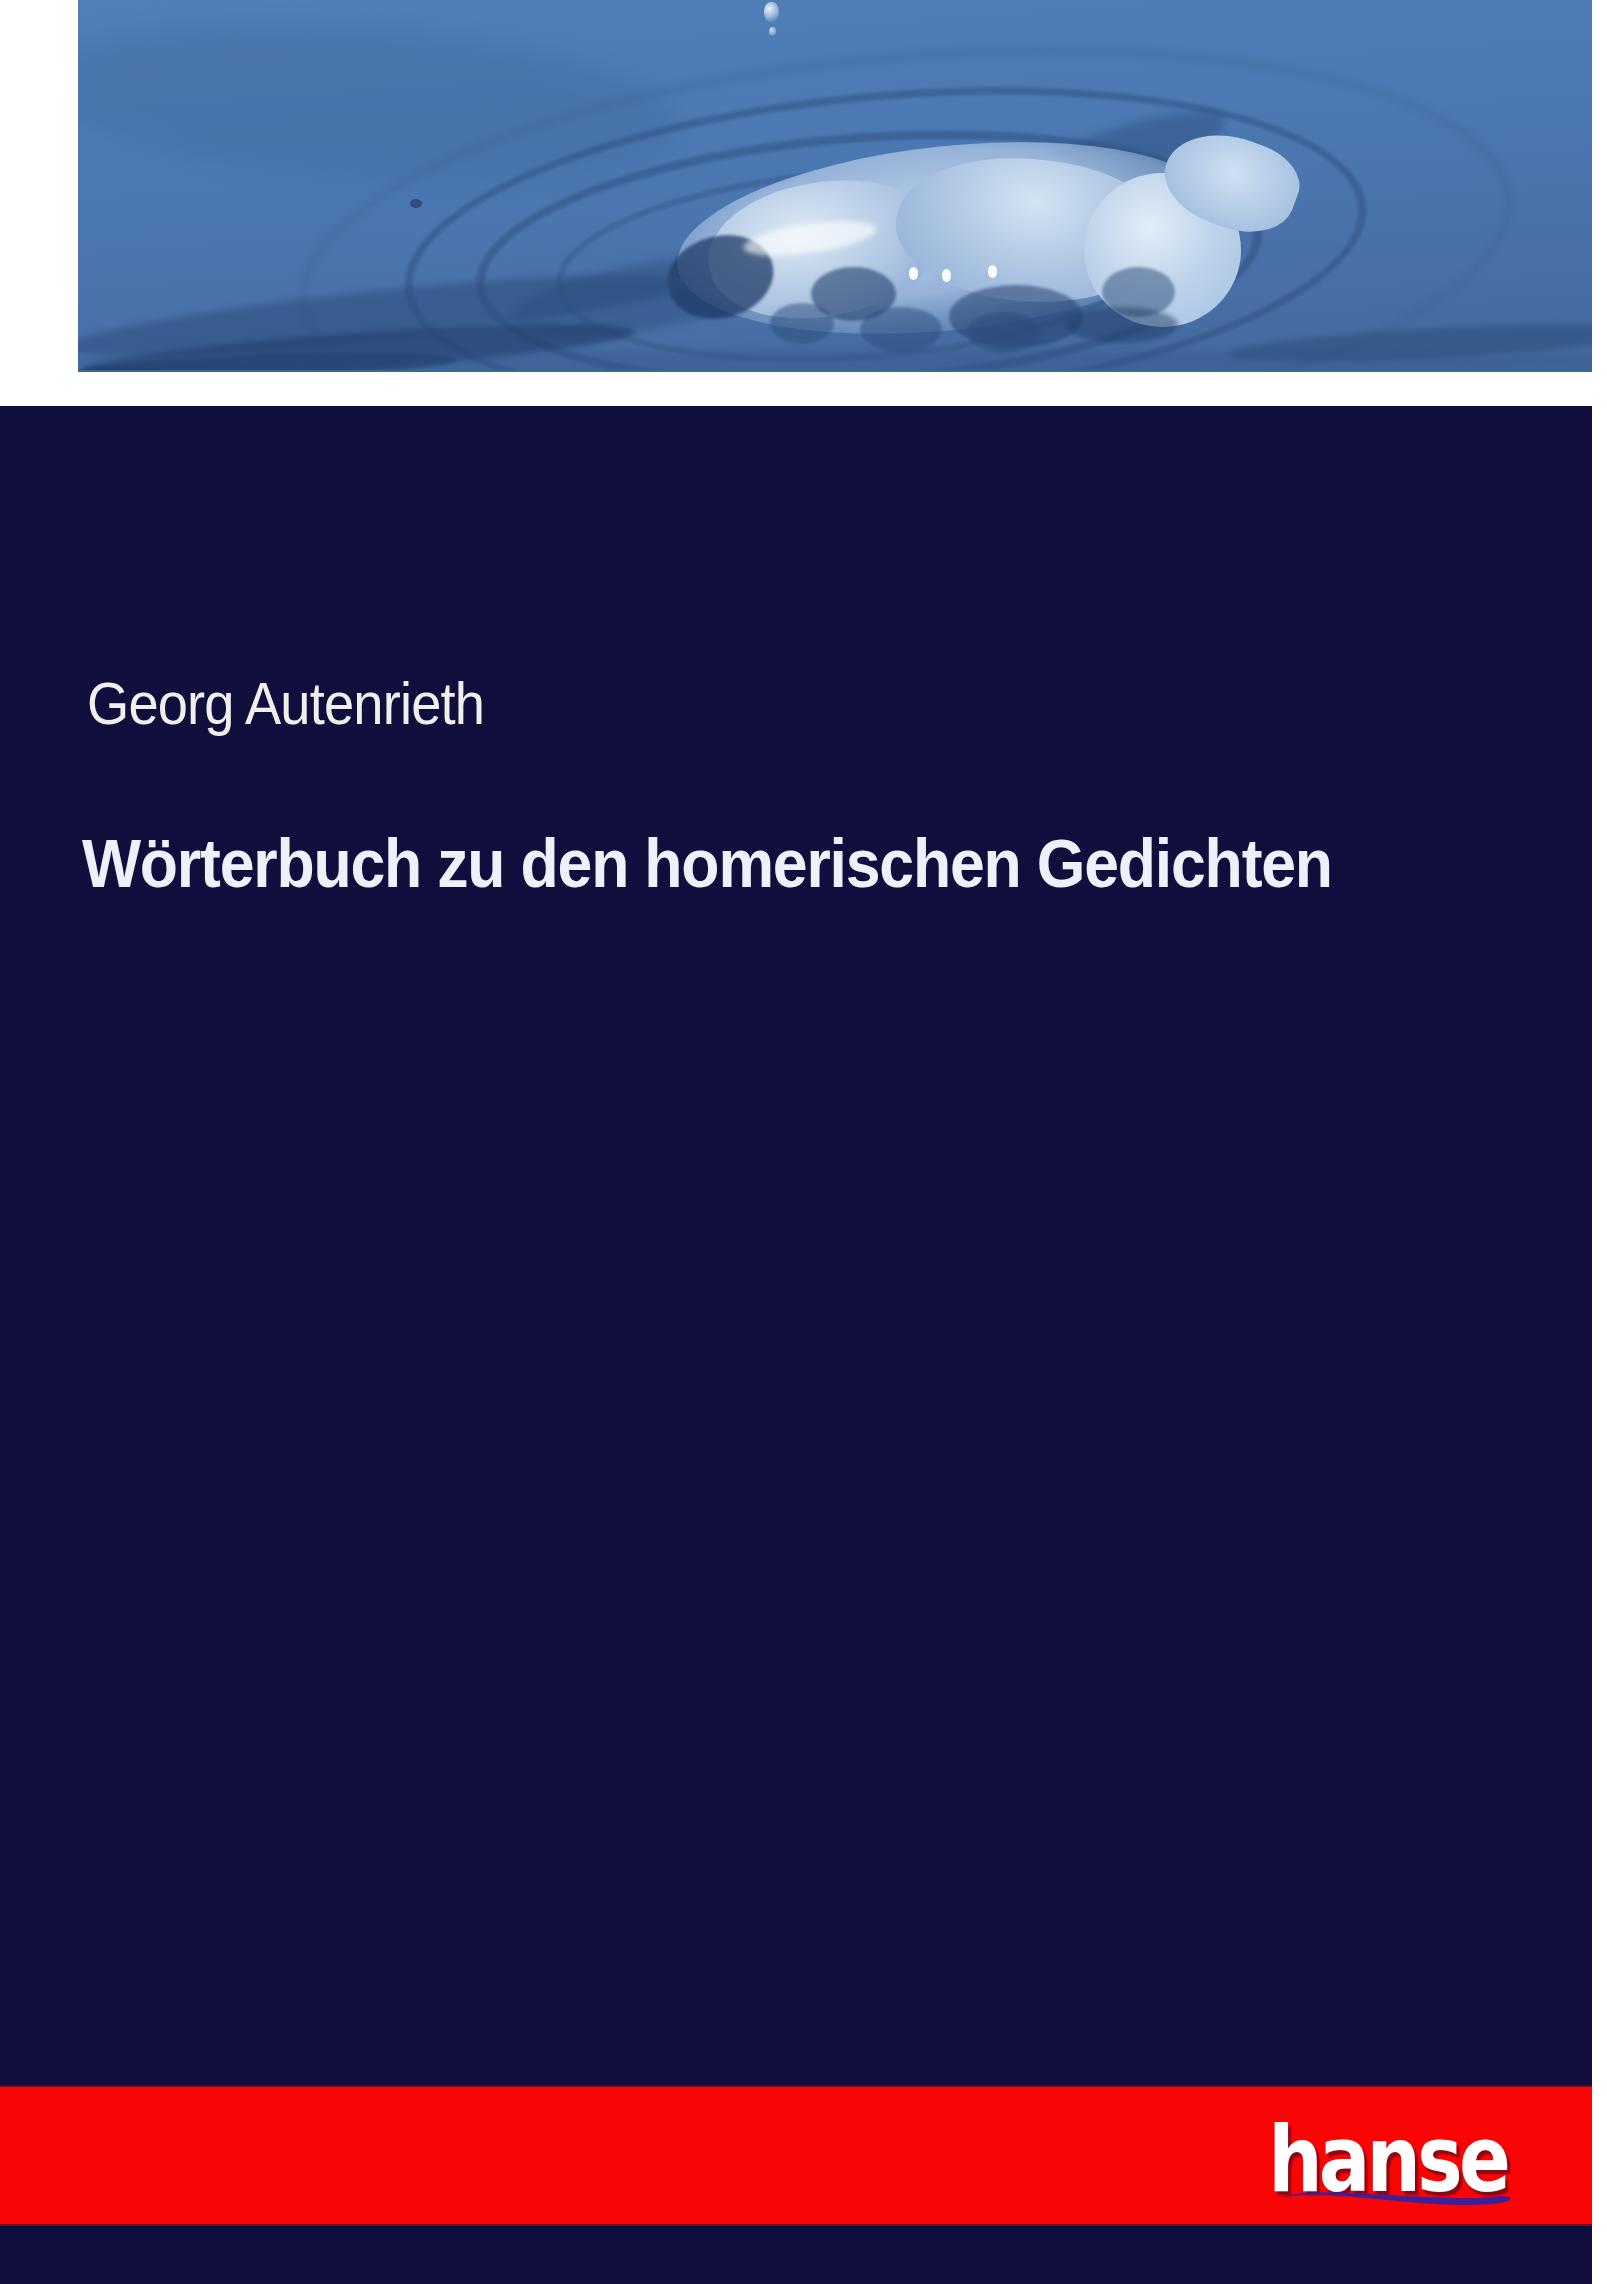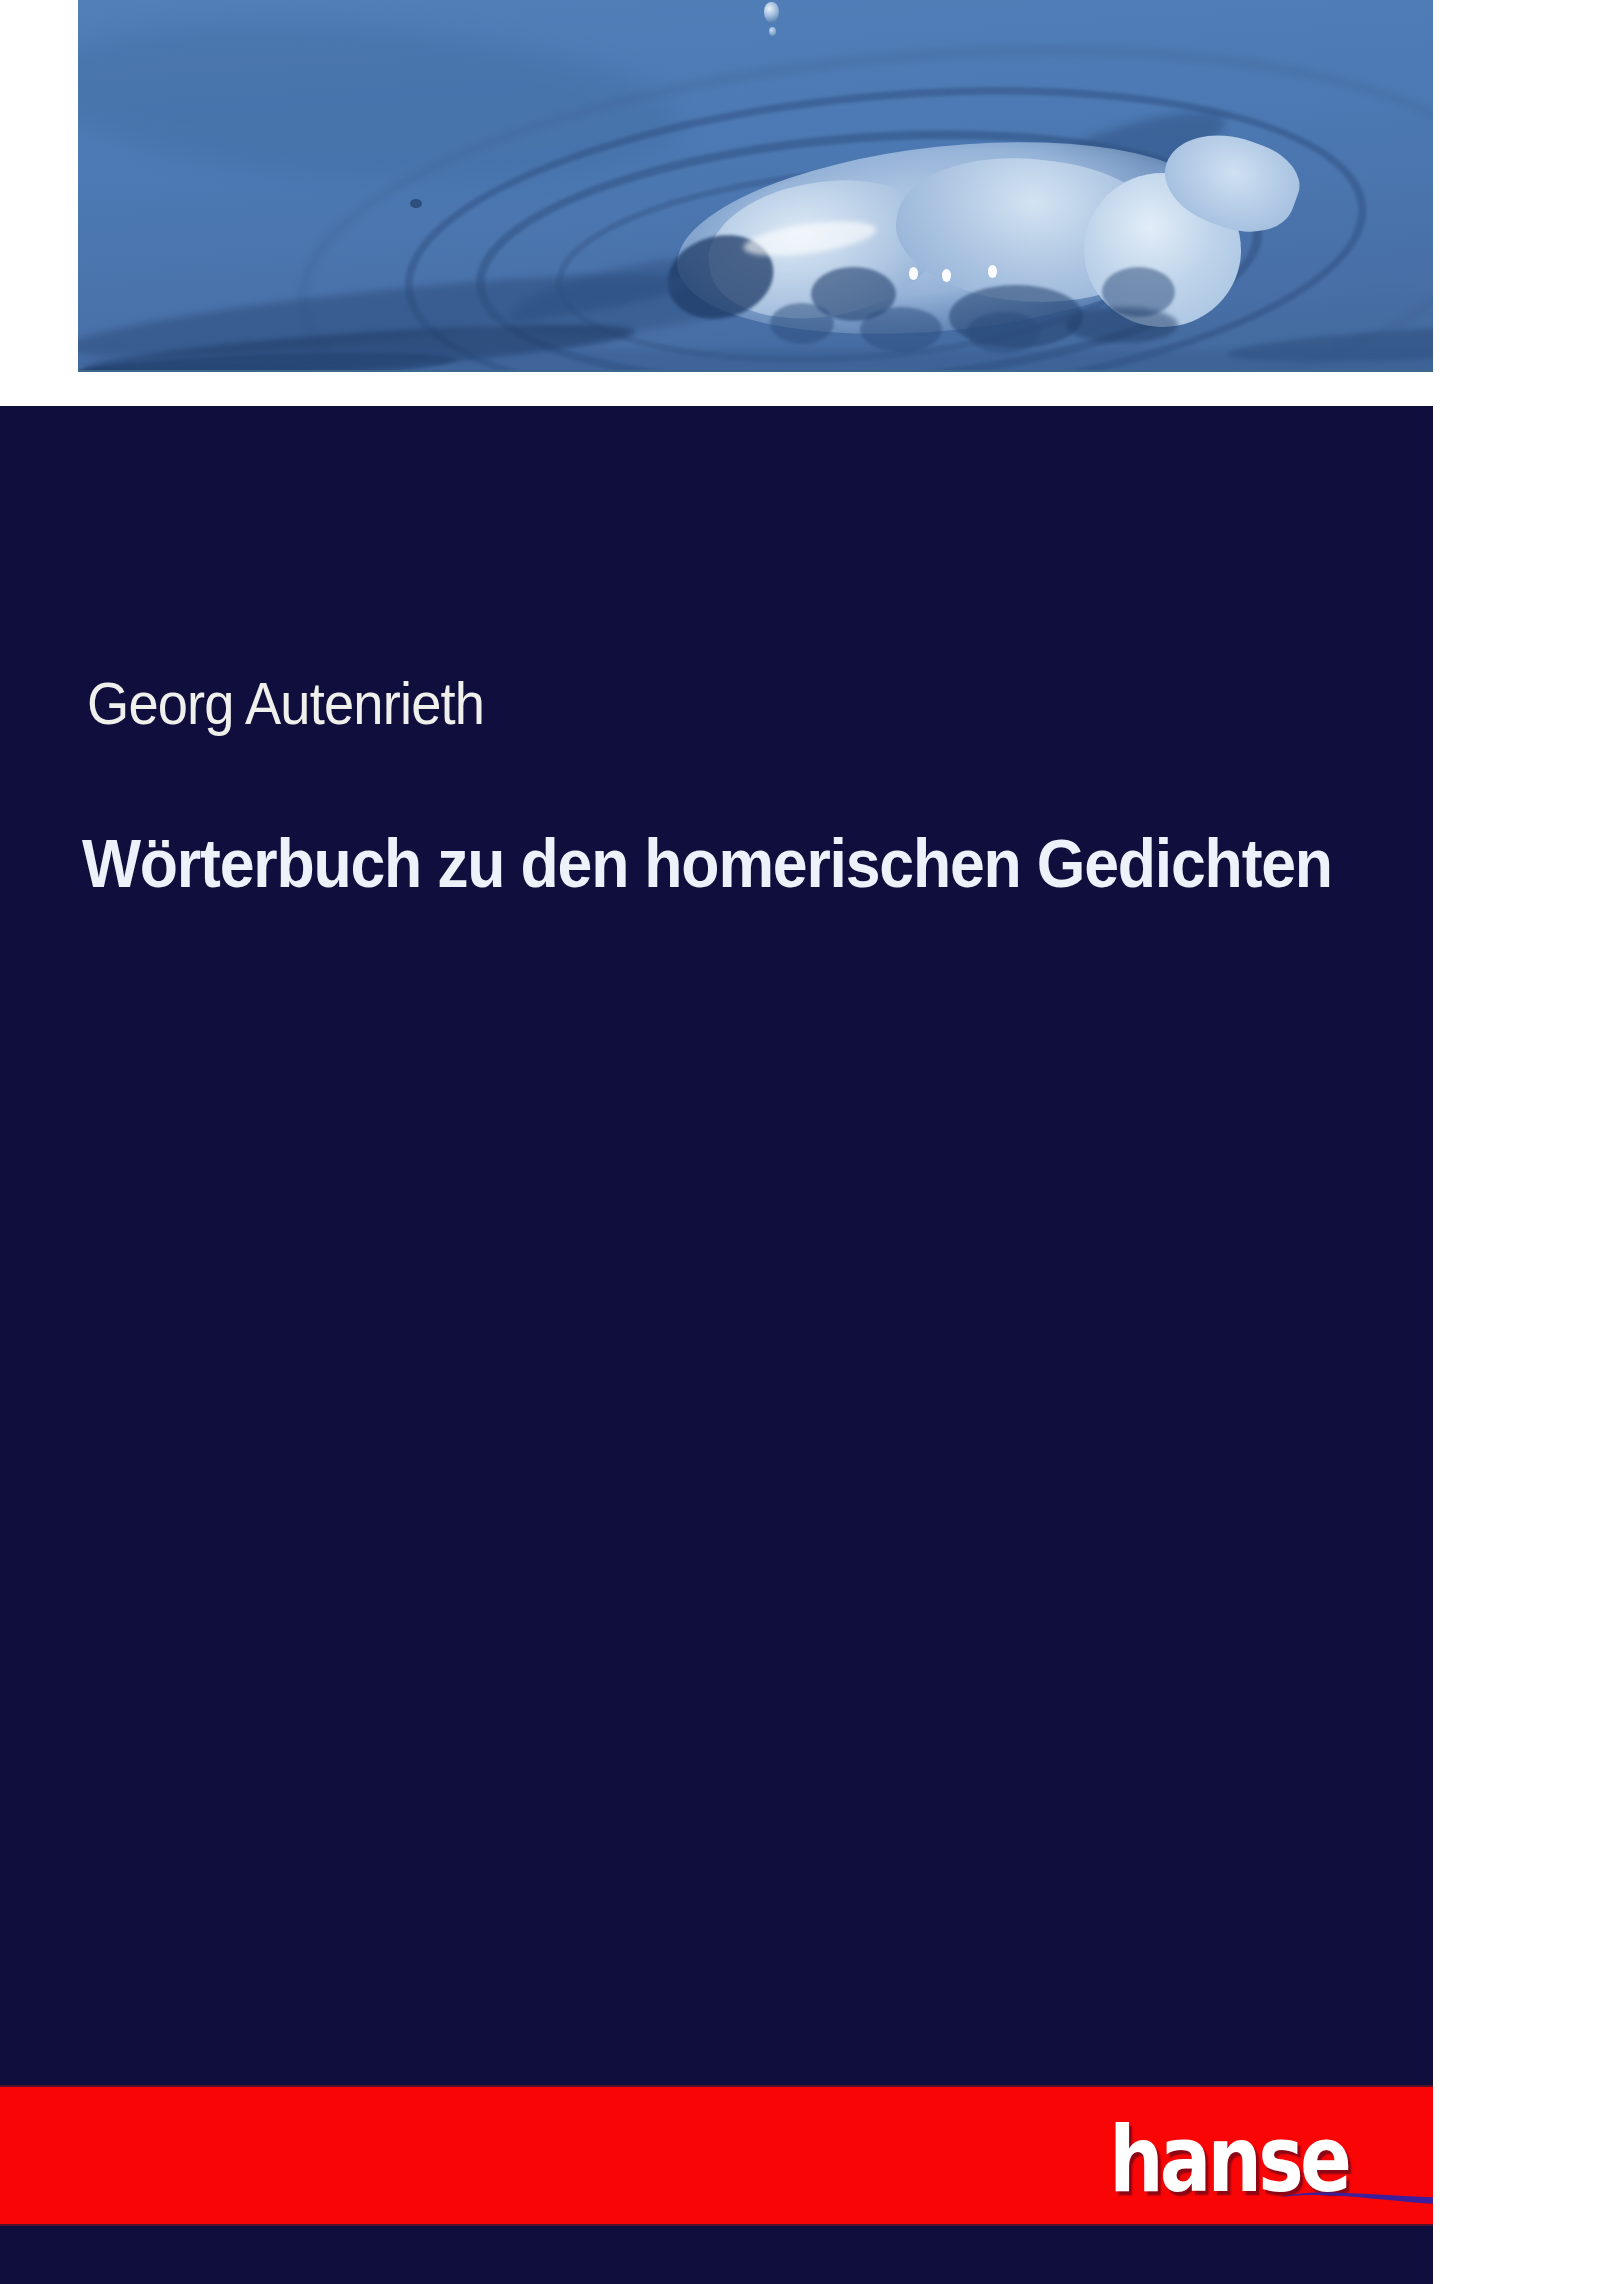--- a/index.html
+++ b/index.html
@@ -1,18 +1,18 @@
 <!DOCTYPE html>
 <html style="font-size:14.3px"><head>
 <meta charset="utf-8">
 <style>
   html,body{margin:0;padding:0;background:#ffffff;}
   .page{
     position:relative;
-    width:1433px;height:2285px;
+    width:1592px;height:2285px;
     background:#ffffff;
     overflow:hidden;
     font-family:"Liberation Sans", sans-serif;
   }
   
   .photo{
     position:absolute;left:78px;top:0;width:1530px;height:370px;
     background:linear-gradient(176deg,#527fb8 0%,#4c79b3 40%,#486fa6 78%,#42699b 100%);
     border-bottom:2.7px solid #3c688d;
     overflow:hidden;

